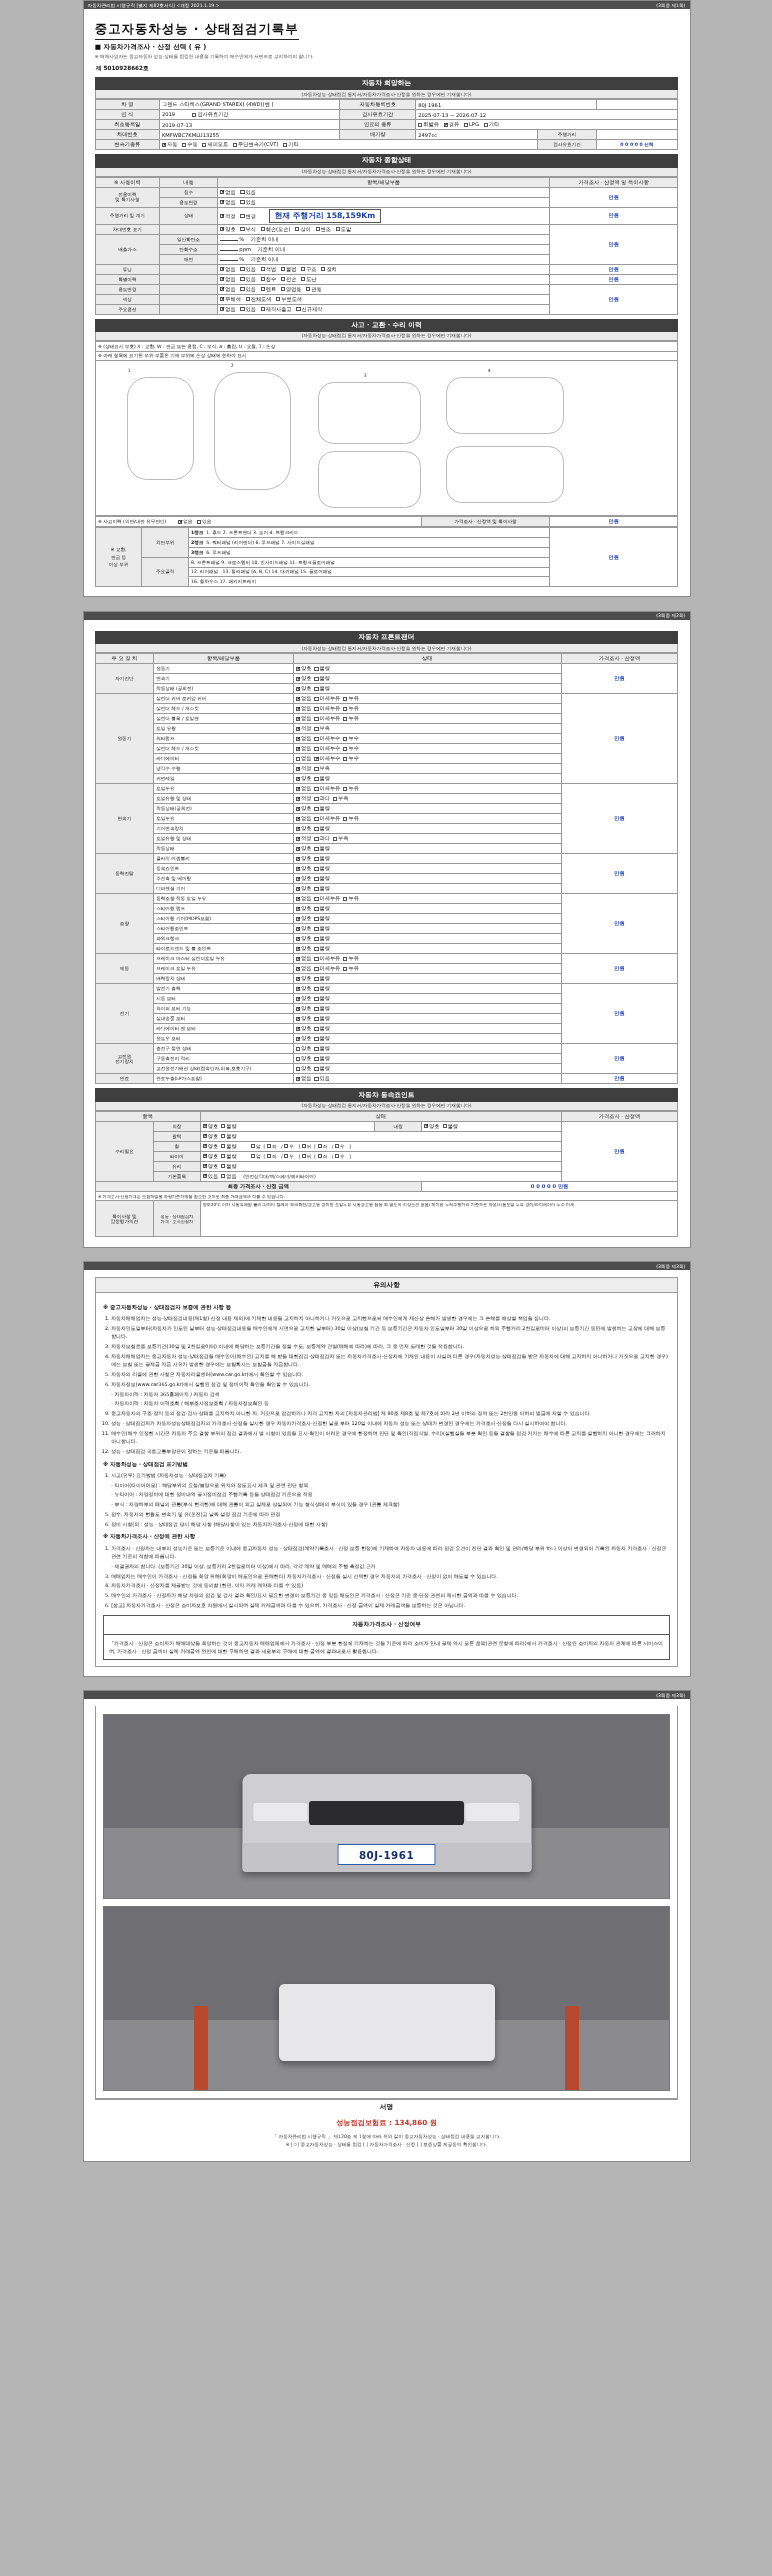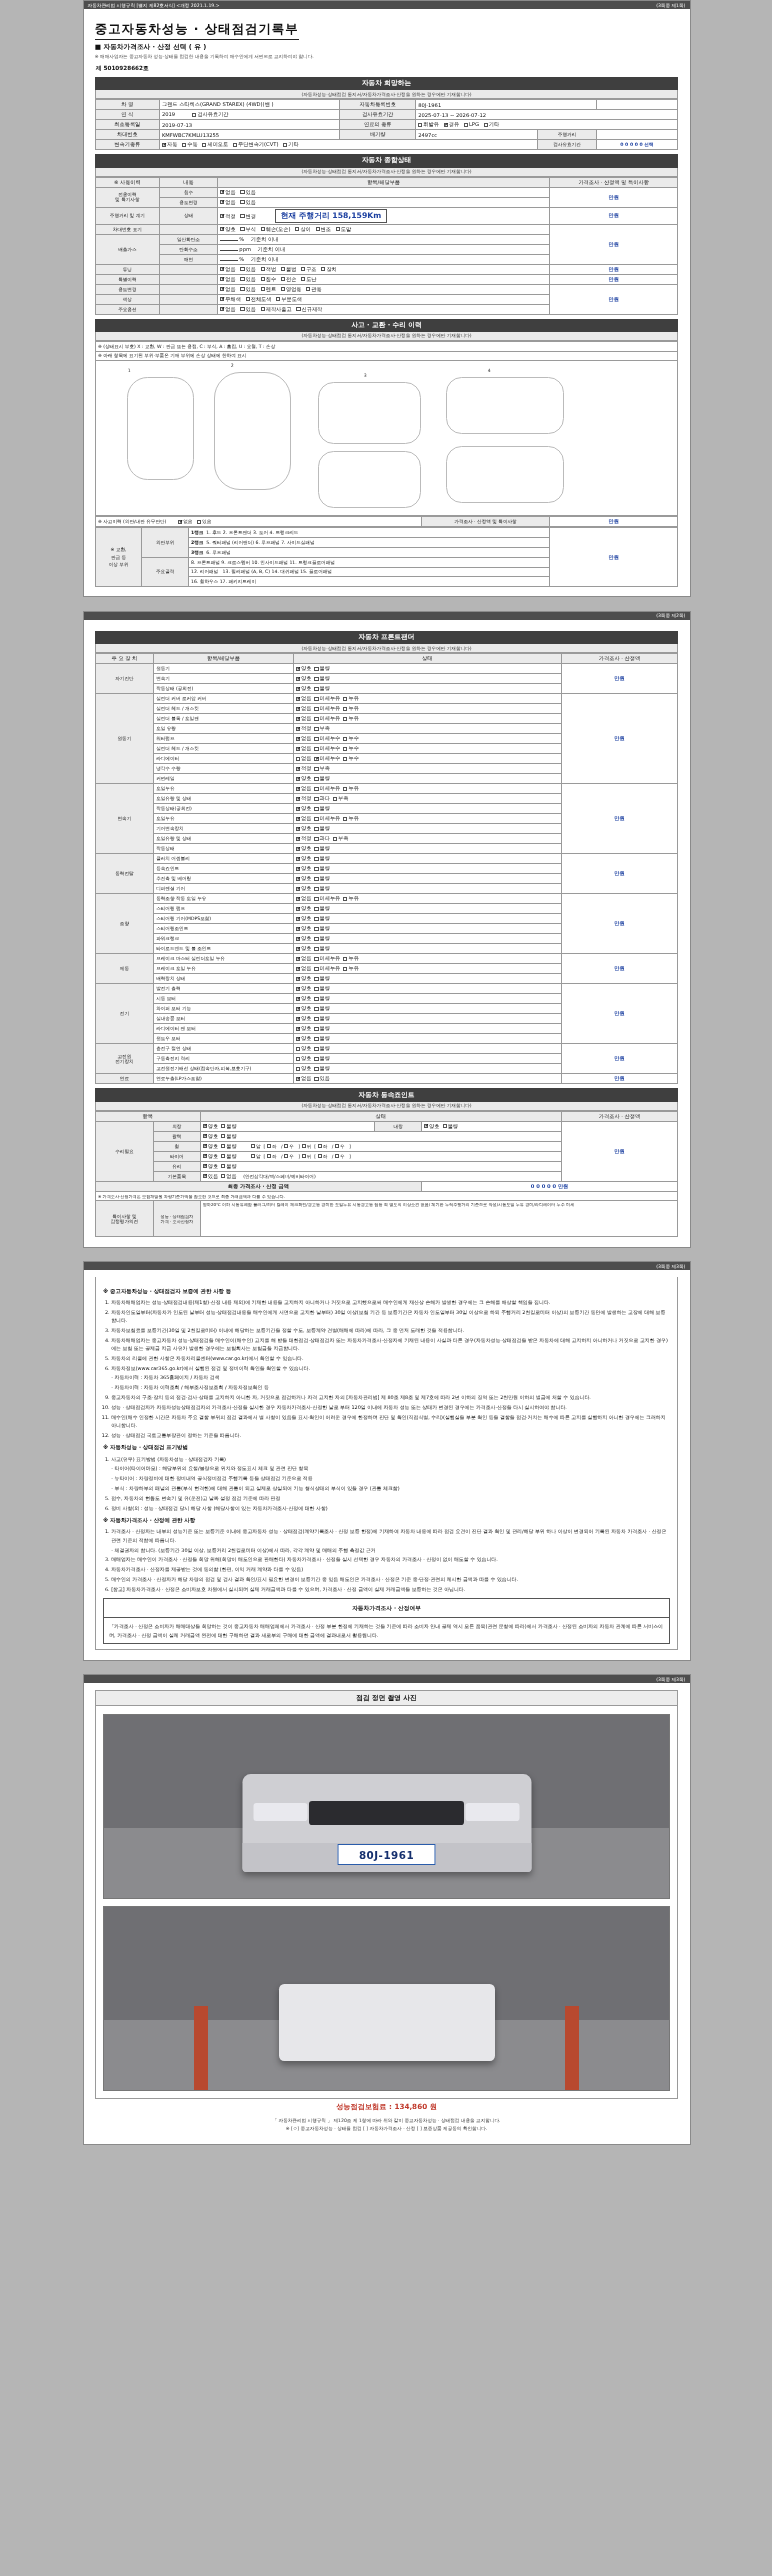--- a/index.html
+++ b/index.html
@@ -235,21 +235,21 @@
           <span class="opt"><span class="cbx"></span>없음</span>
           <span class="opt"><span class="cb"></span>있음</span>
         </td>
       </tr>
       <tr>
         <td class="lbl sm">주행거리 및 계기</td>
         <td class="lbl sm">상태</td>
         <td>
           <span class="opt"><span class="cbx"></span>적정</span>
           <span class="opt"><span class="cb"></span>변경</span>
-          <span style="display:inline-block;border:0.5px solid #555;padding:1px 5.2px;margin-left:14px;" class="hand hand-big">현재 주행거리 158,159Km</span>
+          <span style="display:inline-block;border:0.5px solid #555;padding:1px 5.2px;margin-left:8px;" class="hand hand-big">현재 주행거리 158,159Km</span>
         </td>
         <td class="ctr"><span class="hand">만원</span></td>
       </tr>
       <tr>
         <td class="lbl sm">차대번호 표기</td>
         <td class="lbl sm"></td>
         <td>
           <span class="opt"><span class="cbx"></span>양호</span>
           <span class="opt"><span class="cb"></span>부식</span>
           <span class="opt"><span class="cb"></span>훼손(오손)</span>
@@ -718,20 +718,21 @@
 </div>
 
 <div class="gap"></div>
 
 <div class="page">
   <div class="topbar">
     <span></span>
     <span>(3쪽중 제3쪽)</span>
   </div>
   <div class="sheet">
+    <div class="notice-title">유의사항</div>
     <div class="notice-body">
       <h4>※ 중고자동차성능 · 상태점검자 보증에 관한 사항 등</h4>
       <ol>
         <li>자동차매매업자는 성능·상태점검내용(제1항)·산정 내용 제외)에 기재한 내용을 고지하지 아니하거나 거짓으로 고지했으로써 매수인에게 재산상 손해가 발생한 경우에는 그 손해를 배상할 책임을 집니다.</li>
         <li>자동차인도일부터(자동차가 인도된 날부터 성능·상태점검내용을 매수인에게 서면으로 고지한 날부터) 30일 이상(보험 기간 등 보증기간은 자동차 인도일부터 30일 이상으로 하되 주행거리 2천킬로미터 이상)의 보증기간 동안에 발생하는 고장에 대해 보증합니다.</li>
         <li>자동차보험료를 보증기간(30일 및 2천킬로미터) 이내에 해당하는 보증기간을 정할 수도, 보증계약 건별(매매에 따라)에 따라, 그 중 먼저 도래한 것을 적용합니다.</li>
         <li>자동차매매업자는 중고자동차 성능·상태점검을 매수인이(매수인) 고지를 해 받을 대한점검·상태점검자 또는 자동차가격조사·산정자에 기재된 내용이 사실과 다른 경우(자동차성능·상태점검을 받은 자동차에 대해 고지하지 아니하거나 거짓으로 고지한 경우)에는 보험 또는 공제금 지급 사유가 발생한 경우에는 보험회사는 보험금을 지급합니다.</li>
         <li>자동차의 리콜에 관한 사항은 자동차리콜센터(www.car.go.kr)에서 확인할 수 있습니다.</li>
         <li>자동차정보(www.car365.go.kr)에서 실행된 점검 및 정비이력 확인을 확인할 수 있습니다.</li>
         <li style="list-style:none;">- 자동차이력 : 자동차 365홈페이지 / 자동차 검색</li>
@@ -769,21 +770,20 @@
 </div>
 
 <div class="gap"></div>
 
 <div class="page">
   <div class="topbar">
     <span></span>
     <span>(3쪽중 제3쪽)</span>
   </div>
   <div class="sheet">
-    <div class="notice-title">점검 정면 촬영 사진</div>
 
     <div style="border:0.5px solid #9a9a9a; border-top:none; padding:7.2px;">
       <div class="photo">
         <div class="wallline"></div>
         <div class="floor"></div>
         <div class="car-front">
           <div class="hl l"></div>
           <div class="hl r"></div>
           <div class="grille"></div>
           <div class="bumper"></div>
@@ -795,20 +795,21 @@
 
       <div class="photo">
         <div class="wallline"></div>
         <div class="floor"></div>
         <div class="lift l"></div>
         <div class="lift r"></div>
         <div class="car-rear"></div>
       </div>
     </div>
 
+    <div class="sign-title">서명</div>
     <div class="fee">
       <span>성능점검보험료 :</span>
       <span>134,860 원</span>
     </div>
     <div class="footnote">
       <div>「 자동차관리법 시행규칙 」 제120조 제 1항에 따라 위와 같이 중고자동차성능 · 상태점검 내용을 고지합니다.</div>
       <div>※ [ㅇ] 중고자동차성능 · 상태를 점검 [ ] 자동차가격조사 · 산정 [ ] 보증상품 제공동의 확인합니다.</div>
     </div>
   </div>
 </div>

